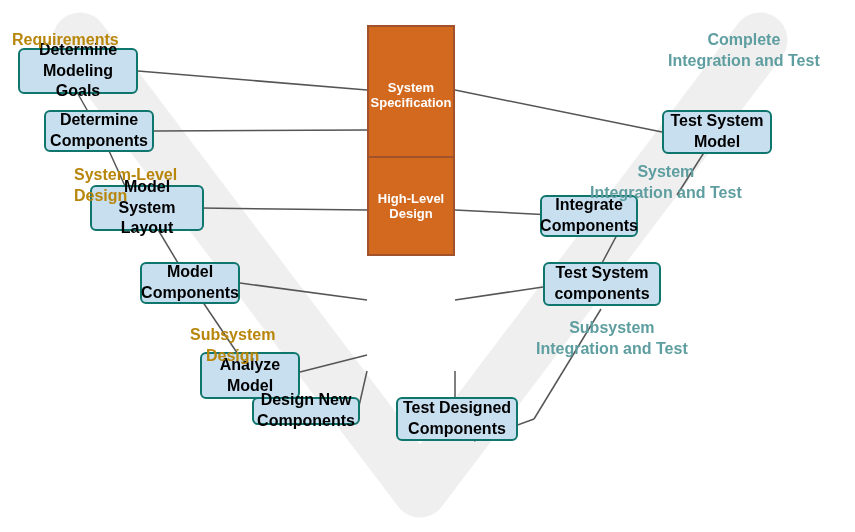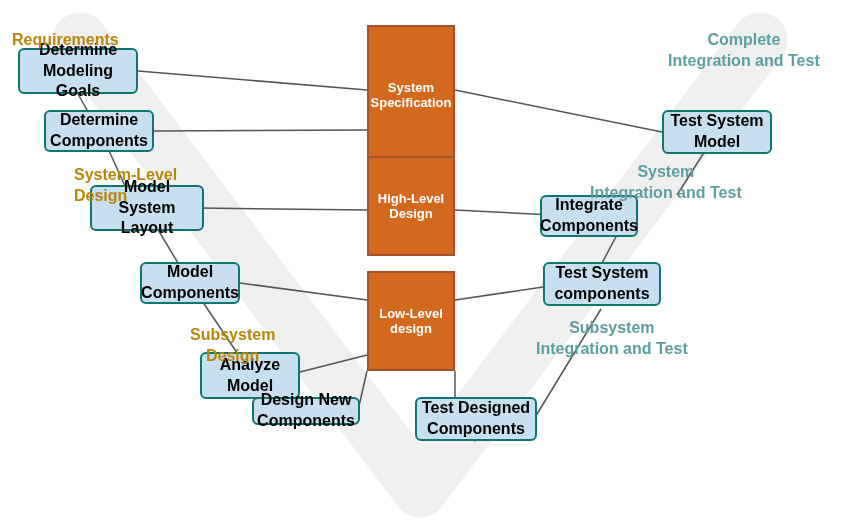--- a/index.html
+++ b/index.html
@@ -119,24 +119,20 @@
   <div class="center-box" style="left:367px; top:25px; width:88px; height:140px;">
     <span style="white-space:pre-line;">System
 Specification</span>
   </div>
 
   <div class="center-box" style="left:367px; top:156px; width:88px; height:100px;">
     <span style="white-space:pre-line;">High-Level
 Design</span>
   </div>
 
-  <div class="center-box" style="left:367px; top:271px; width:88px; height:100px;">
-    <span style="white-space:pre-line;">Low-Level
-design</span>
-  </div>
 
   <div class="process-box" style="left:18px; top:48px; width:120px; height:46px;">
     <span>Determine<br>Modeling Goals</span>
   </div>
 
   <div class="process-box" style="left:44px; top:110px; width:110px; height:42px;">
     <span>Determine<br>Components</span>
   </div>
 
   <div class="process-box" style="left:90px; top:185px; width:114px; height:46px;">
@@ -148,21 +144,21 @@
   </div>
 
   <div class="process-box" style="left:200px; top:352px; width:100px; height:47px;">
     <span>Analyze<br>Model</span>
   </div>
 
   <div class="process-box" style="left:252px; top:397px; width:108px; height:28px;">
     <span>Design New<br>Components</span>
   </div>
 
-  <div class="process-box" style="left:415px; top:397px; width:122px; height:44px;">
+  <div class="process-box" style="left:396px; top:397px; width:122px; height:44px;">
     <span>Test Designed<br>Components</span>
   </div>
 
   <div class="process-box" style="left:543px; top:262px; width:118px; height:44px;">
     <span>Test System<br>components</span>
   </div>
 
   <div class="process-box" style="left:540px; top:195px; width:98px; height:42px;">
     <span>Integrate<br>Components</span>
   </div>

